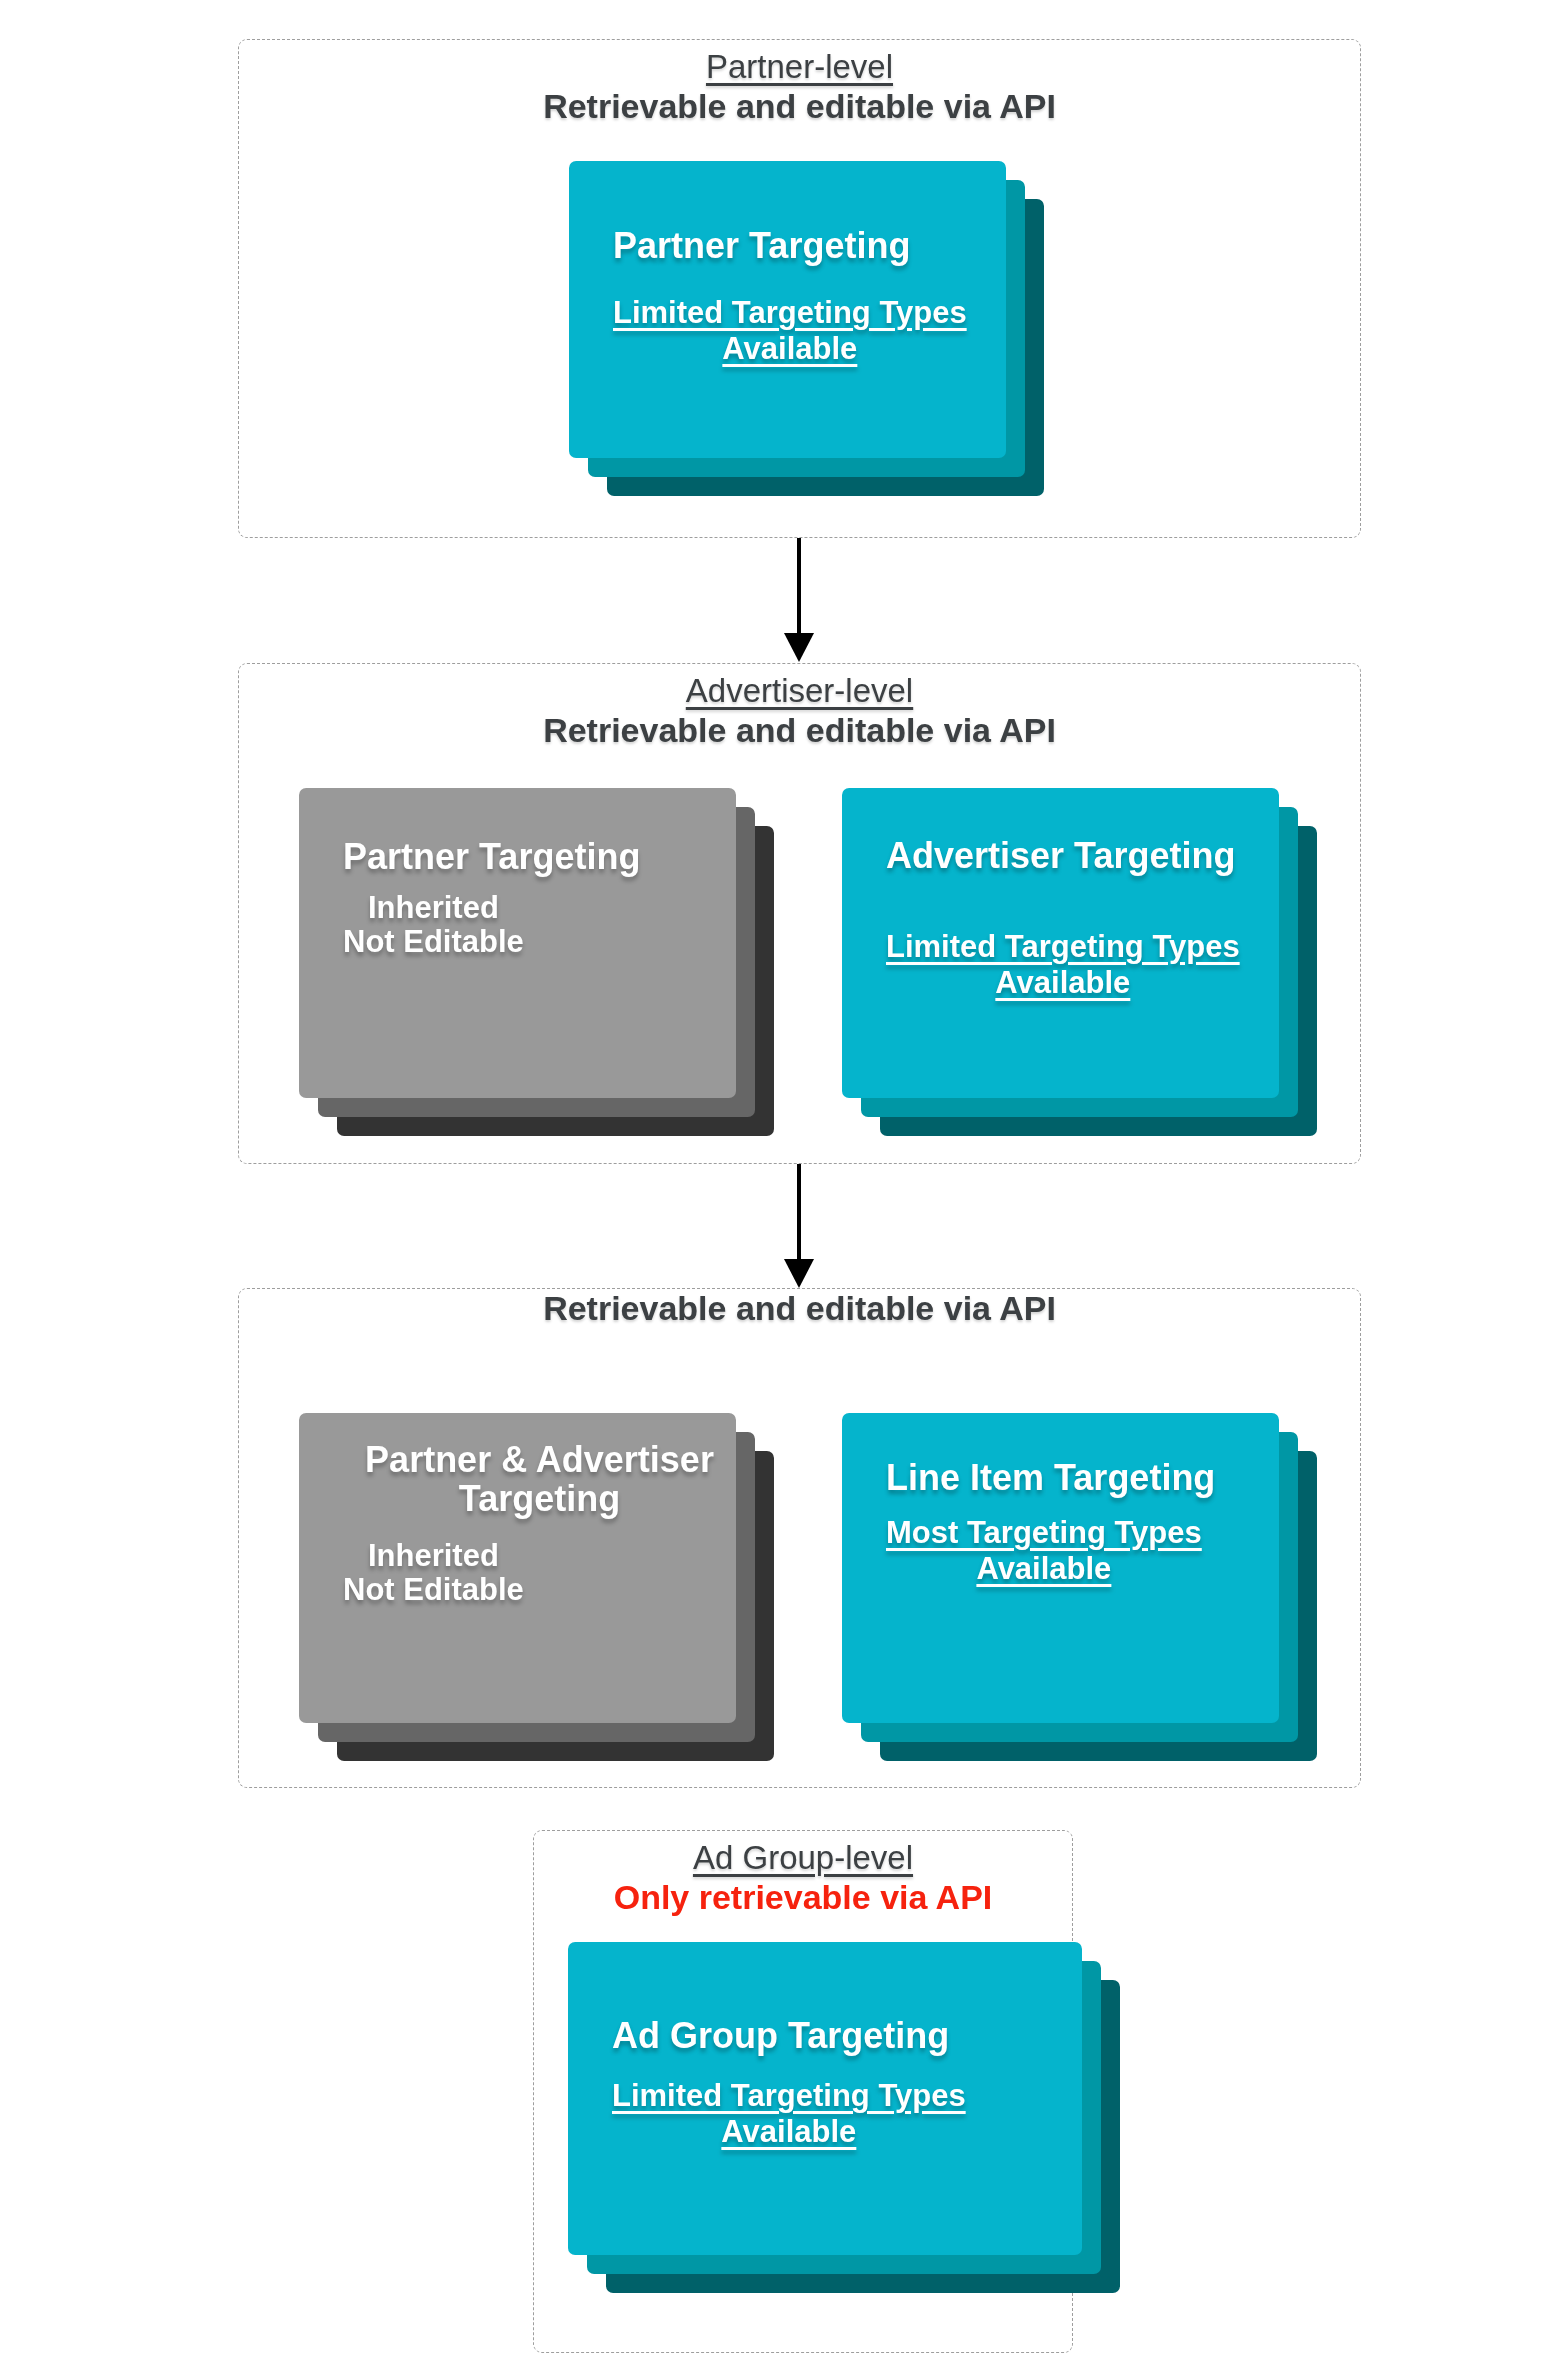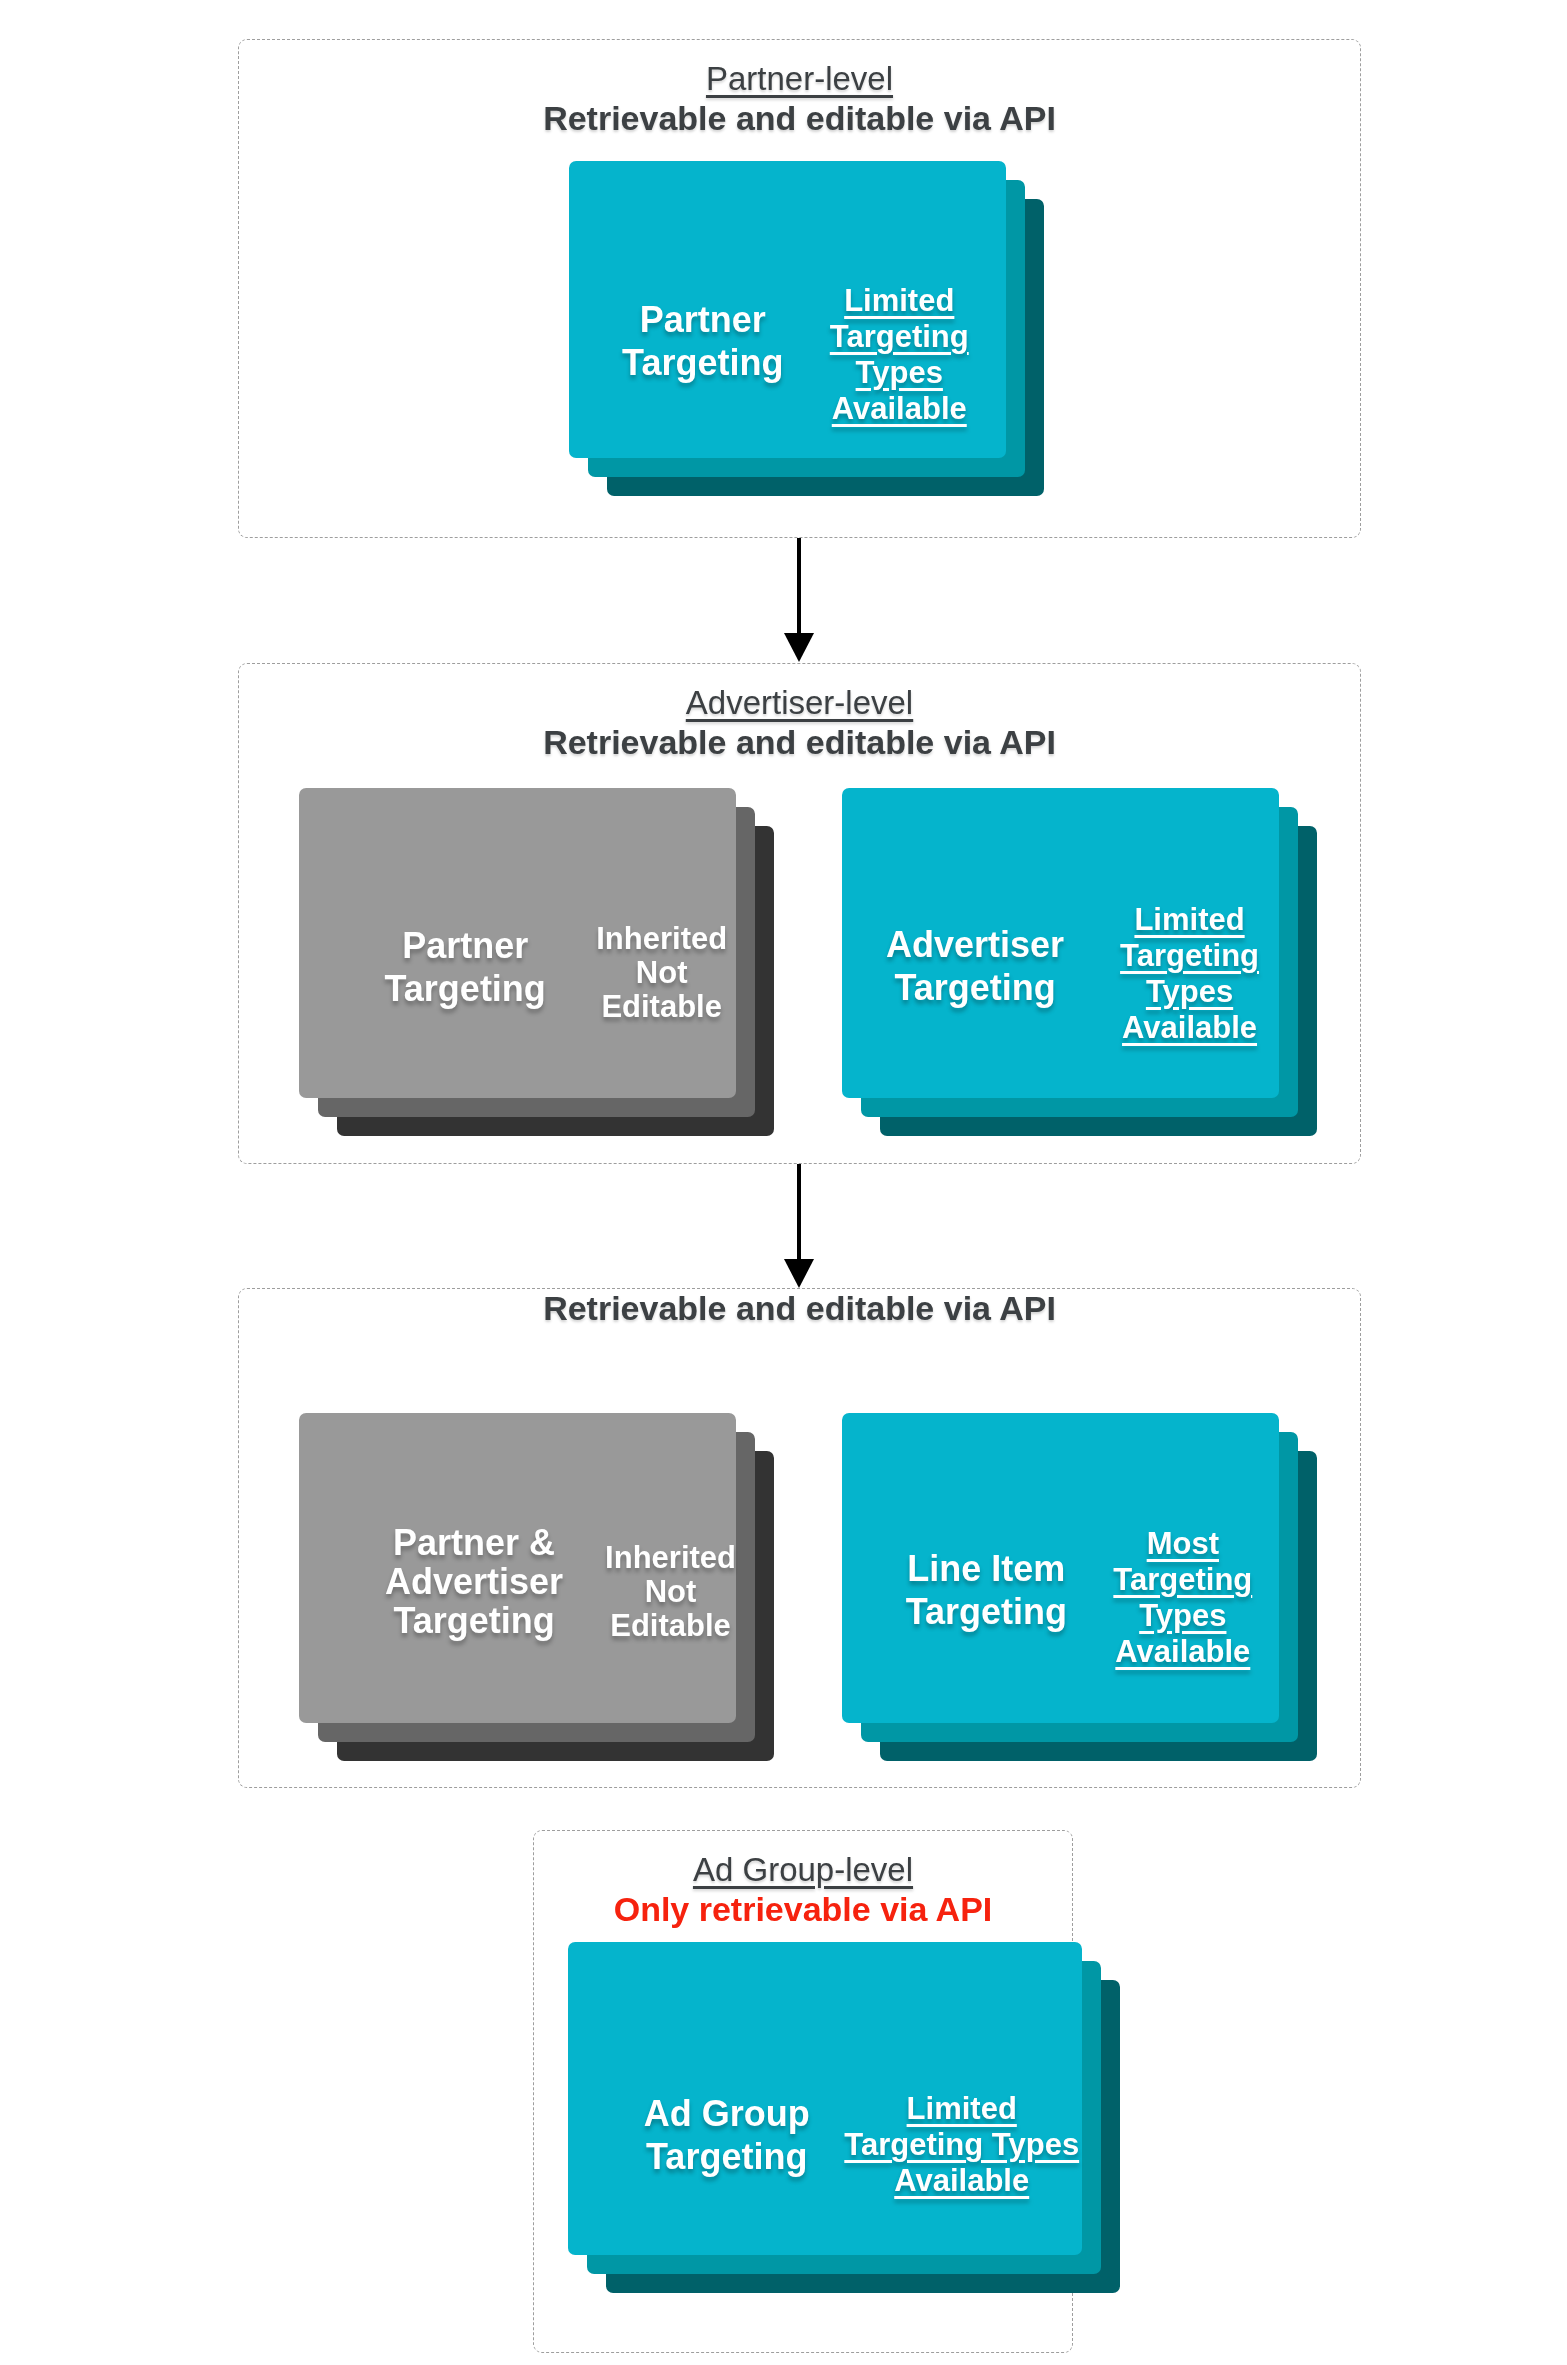--- a/index.html
+++ b/index.html
@@ -20,35 +20,35 @@
     position:absolute; box-sizing:border-box;
     border:1.8px dashed var(--border); border-radius:9px;
     text-align:center; background:transparent;
   }
   #s1 { left:238px; top:39px;   width:1123px; height:499px; }
   #s2 { left:238px; top:663px;  width:1123px; height:501px; }
   #s3 { left:238px; top:1288px; width:1123px; height:500px; }
   #s4 { left:533px; top:1830px; width:540px;  height:523px; }
 
   .sec-title {
-    margin-top:18px; font-size:33px; line-height:41px; color:var(--header);
+    margin-top:6px; font-size:33px; line-height:41px; color:var(--header);
     text-decoration:underline; text-underline-offset:5.4px; text-decoration-thickness:2.7px;
     text-shadow:0 1.8px 2.7px rgba(0,0,0,0.18);
   }
   .sec-sub {
     font-size:34px; font-weight:bold; line-height:39px; color:var(--header);
     text-shadow:0 1.8px 2.7px rgba(0,0,0,0.18);
   }
   .sec-sub.warning { color:var(--warning); text-shadow:none; }
 
   .stack { position:absolute; }
   .layer { position:absolute; border-radius:7.1px; }
   .layer.back { left:38px; top:38px; }
   .layer.mid  { left:19px; top:19px; }
-  .layer.front{ left:0; top:0; display:flex; flex-direction:row; align-items:center; box-sizing:border-box;padding-left:44px; }
+  .layer.front{ left:0; top:0; display:flex; flex-direction:column; align-items:flex-start; box-sizing:border-box;padding-left:44px; }
 
   .sz1 .layer { width:437px; height:297px; }  
   .sz2 .layer { width:437px; height:310px; }  
   .sz4 .layer { width:514px; height:313px; }  
 
   #s1 .stack        { left:330px; top:121px; }
   #s2 .stack.gray   { left:60px;  top:124px; }
   #s2 .stack.cyan   { left:603px; top:124px; }
   #s3 .stack.gray   { left:60px;  top:124px; }
   #s3 .stack.cyan   { left:603px; top:124px; }

